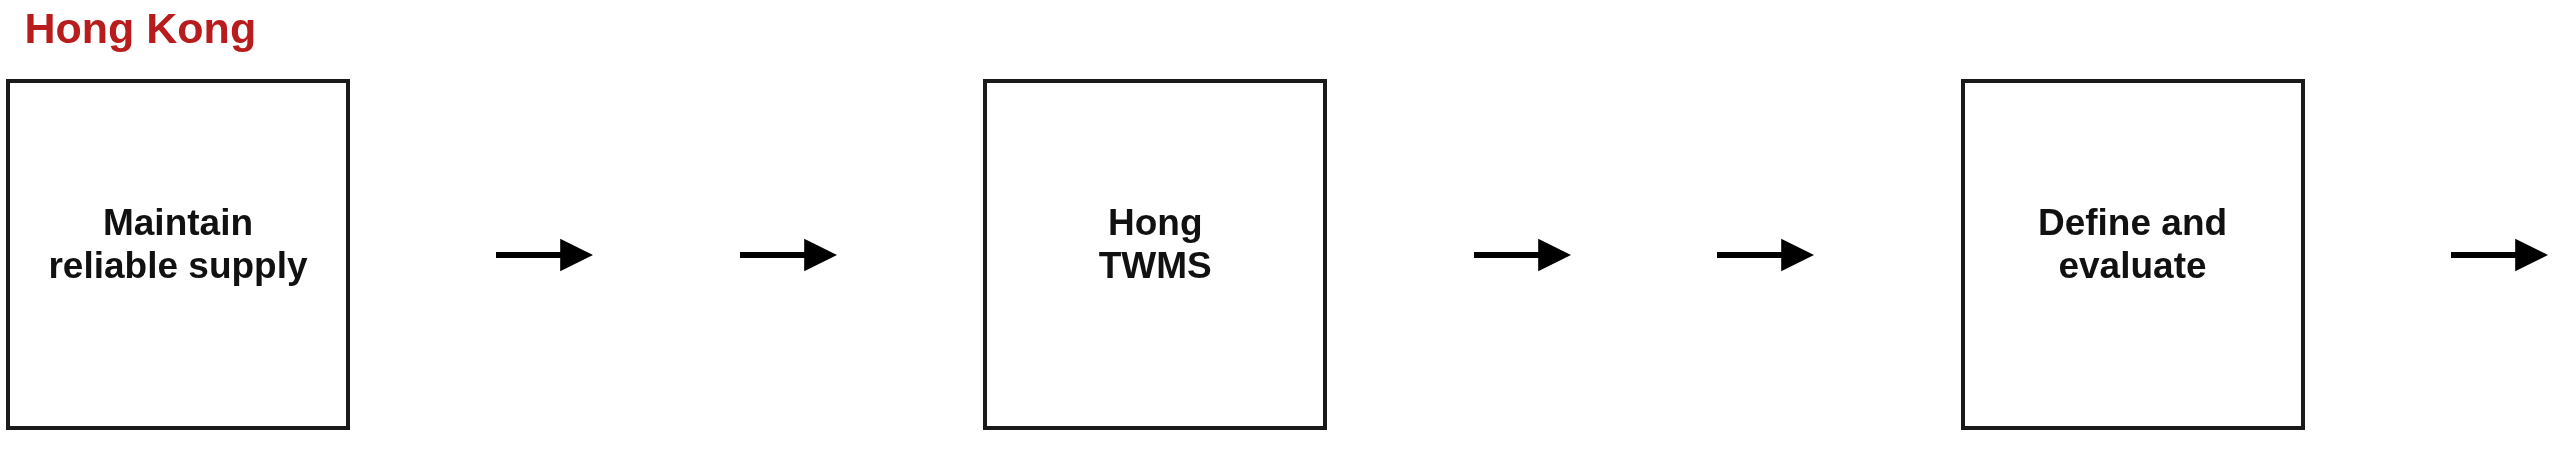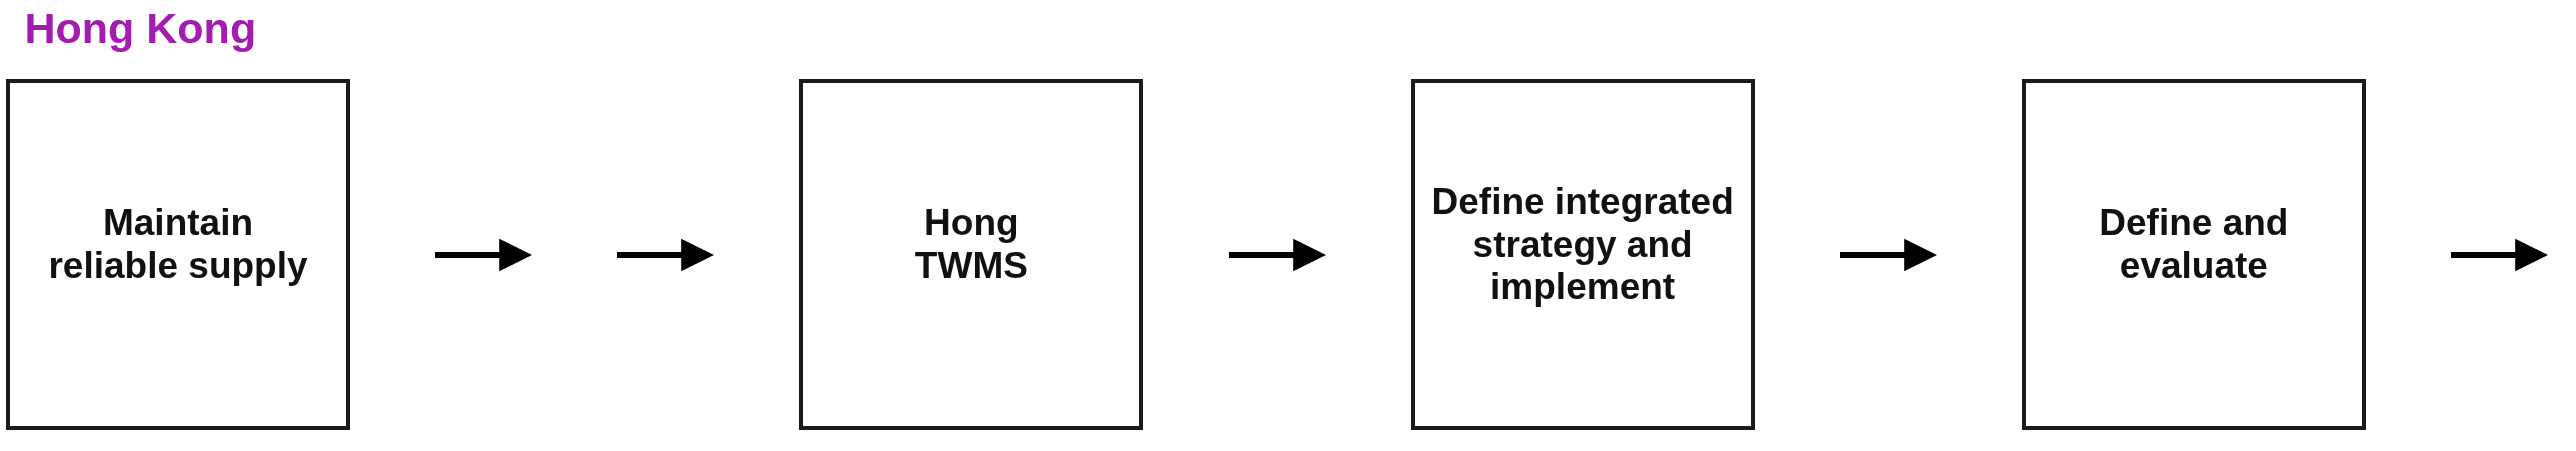--- a/index.html
+++ b/index.html
@@ -16,21 +16,21 @@
     width: 2576px;
     height: 451px;
     background: #ffffff;
   }
   .diagram-title {
     position: absolute;
     left: 24.5px;
     top: 4.1px;
     font-size: 43px;
     font-weight: bold;
-    color: #a21caf;
+    color: #b91c1c;
     letter-spacing: 0px;
     white-space: pre;
   }
   .flow-row {
     position: absolute;
     left: 6px;
     top: 79px;
     width: 2542px;
     height: 351px;
     display: flex;
@@ -107,25 +107,20 @@
 TWMS</div>
     </div>
 
     <div class="flow-arrow">
       <svg viewBox="0 0 142 62" preserveAspectRatio="none" xmlns="http://www.w3.org/2000/svg">
         <line x1="0" y1="31" x2="100" y2="31" stroke="#000000" stroke-width="9"></line>
         <polygon points="94,7 142,31 94,55" fill="#000000"></polygon>
       </svg>
     </div>
 
-    <div class="flow-box">
-      <div class="flow-box-label">Define integrated
-strategy and
-implement</div>
-    </div>
 
     <div class="flow-arrow">
       <svg viewBox="0 0 142 62" preserveAspectRatio="none" xmlns="http://www.w3.org/2000/svg">
         <line x1="0" y1="31" x2="100" y2="31" stroke="#000000" stroke-width="9"></line>
         <polygon points="94,7 142,31 94,55" fill="#000000"></polygon>
       </svg>
     </div>
 
     <div class="flow-box">
       <div class="flow-box-label">Define and

